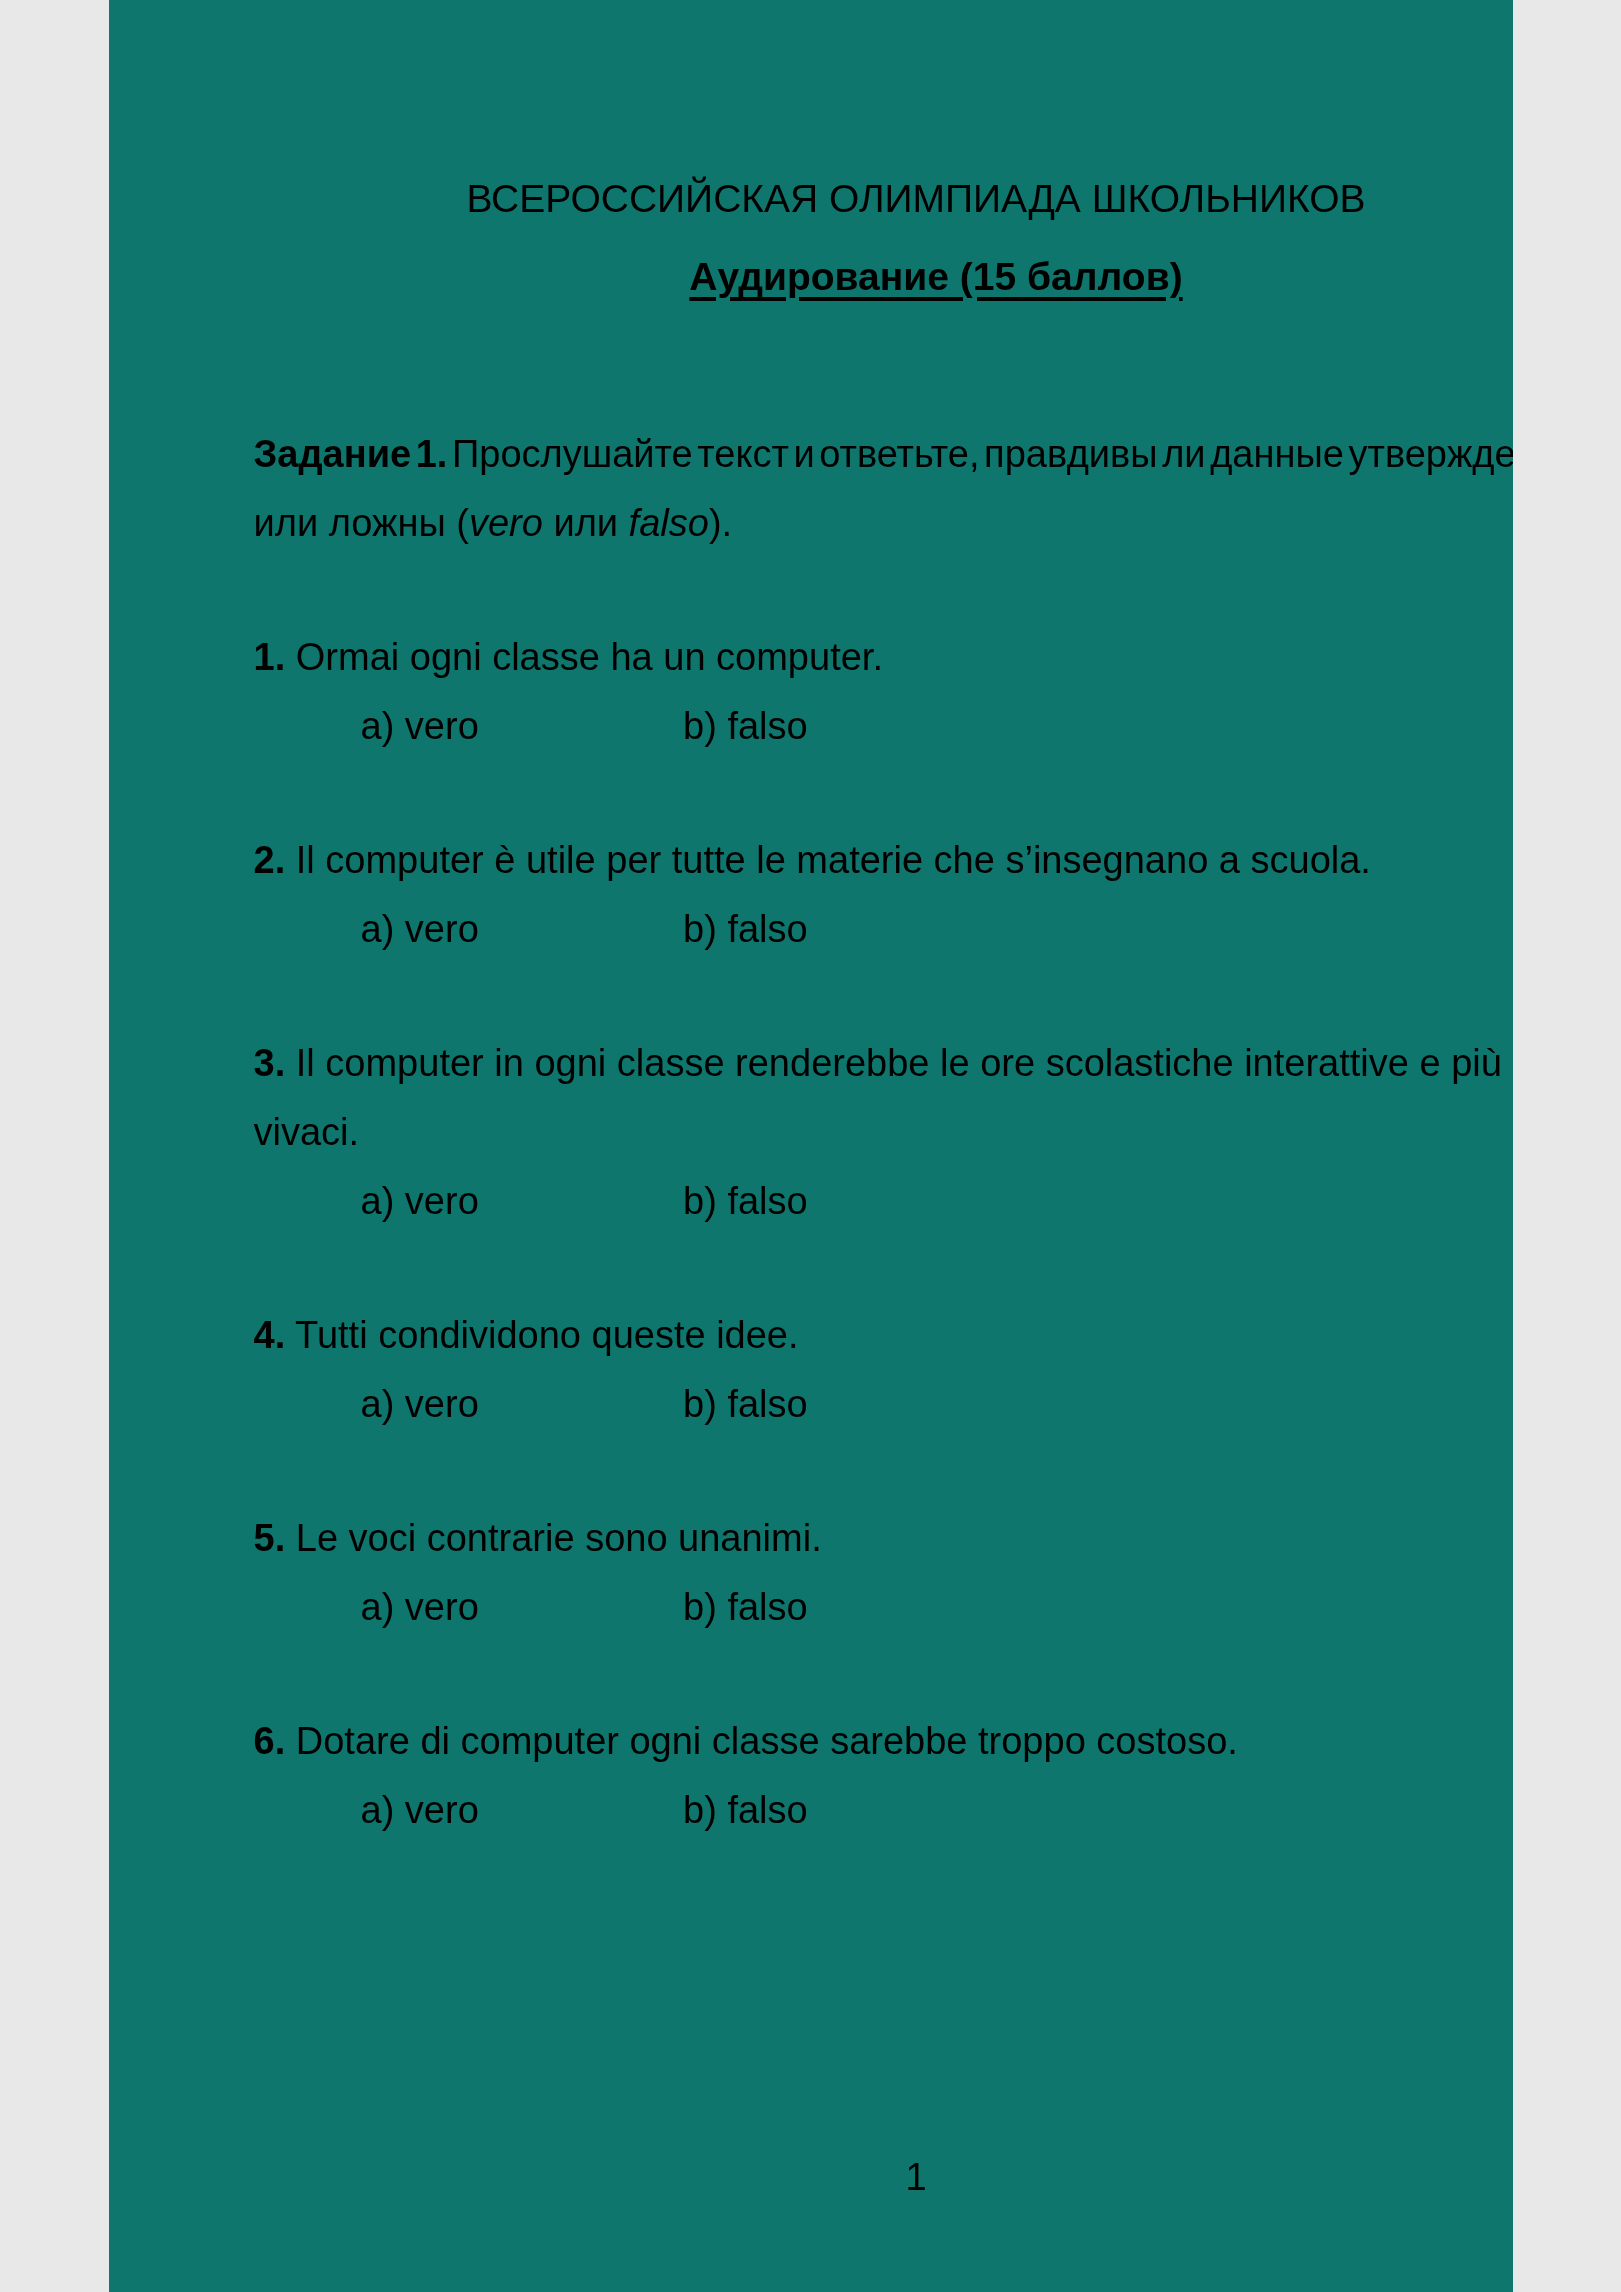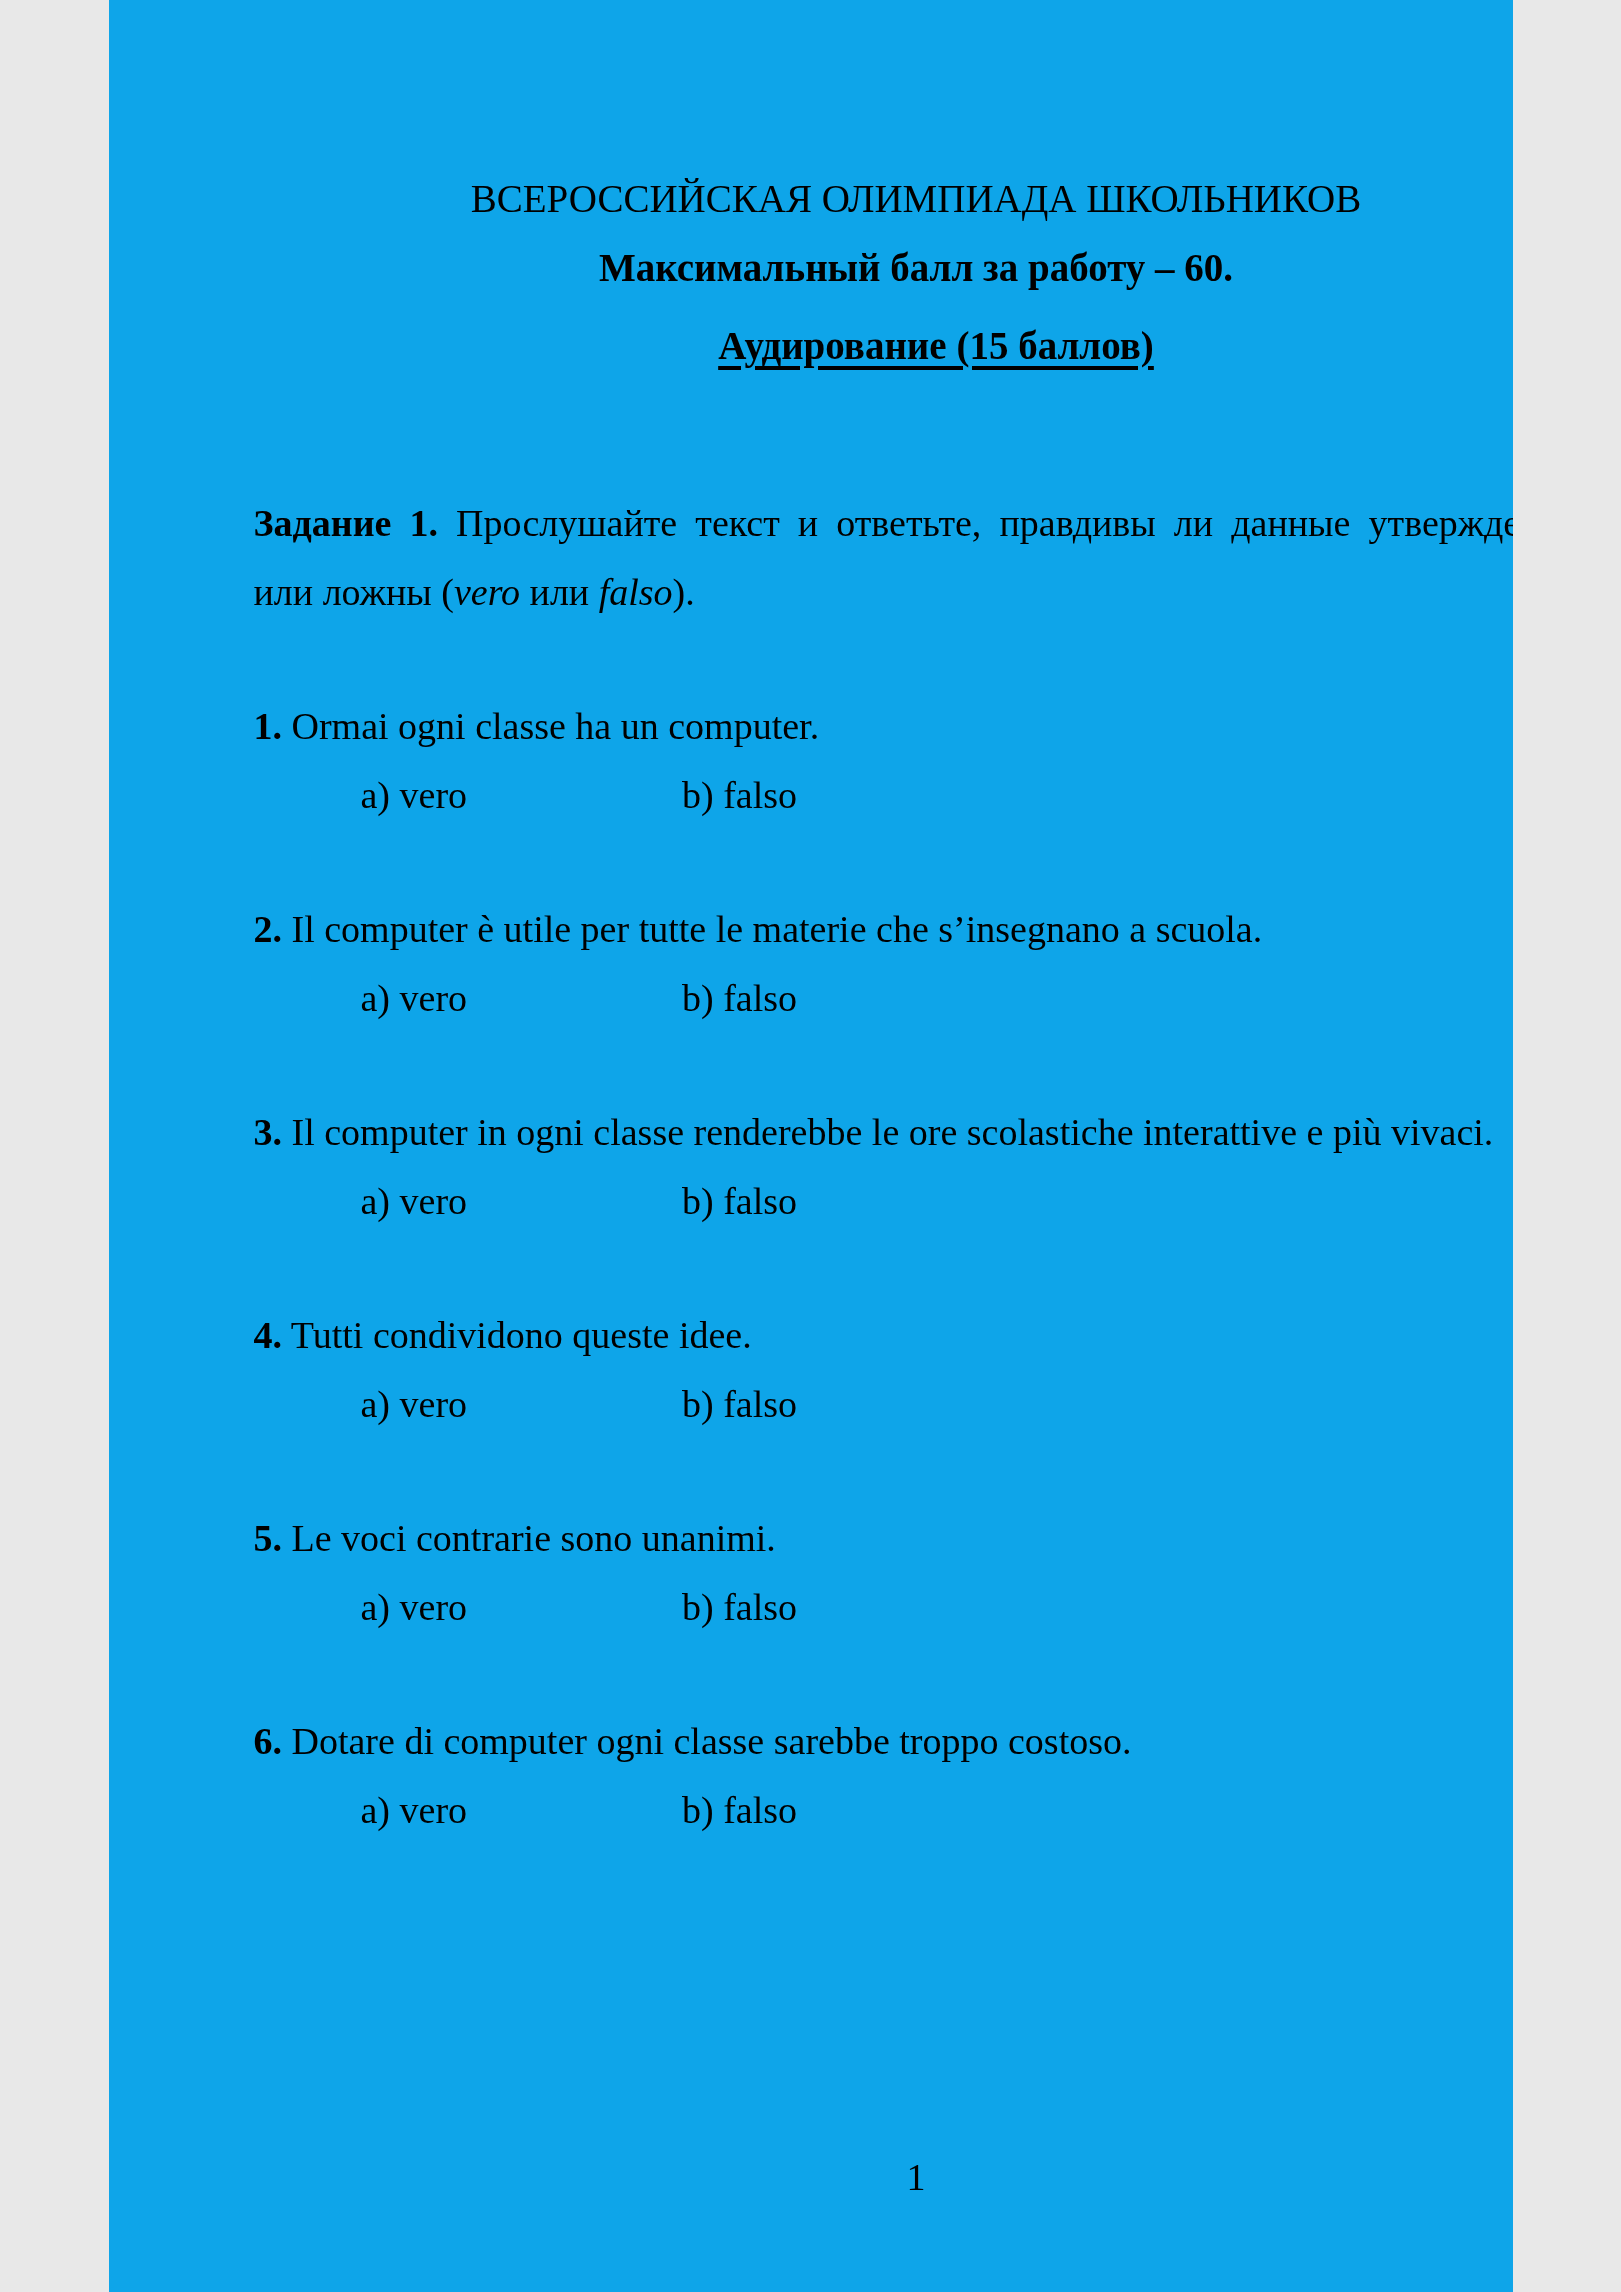--- a/index.html
+++ b/index.html
@@ -5,23 +5,23 @@
   html, body {
     margin: 0;
     padding: 0;
     background: #e8e8e8;
   }
   .page {
     position: relative;
     width: 1404px;
     height: 2293px;
     margin: 0 auto;
-    background: #0ea5e9;
+    background: #0f766e;
     color: #000000;
-    font-family: Liberation Serif, serif;
+    font-family: Liberation Sans, sans-serif;
     font-size: 38px;
     overflow: hidden;
   }
   .content {
     position: absolute;
     left: 145px;
     top: 0;
     width: 1325px;
   }
   .doc-header {
@@ -90,21 +90,20 @@
 </head>
 <body>
 
 <div class="page">
   <div class="content">
 
     <div class="doc-header">
       <div>ВСЕРОССИЙСКАЯ ОЛИМПИАДА ШКОЛЬНИКОВ</div>
     </div>
 
-    <div class="max-score">Максимальный балл за работу – 60.</div>
 
     <div class="section-title-row">
       <span class="section-title">Аудирование (15 баллов)</span>
     </div>
 
     <div class="task-intro">
       <div class="task-line1">
         <span class="bold">Задание</span>
         <span class="bold">1.</span>
         <span>Прослушайте</span>

